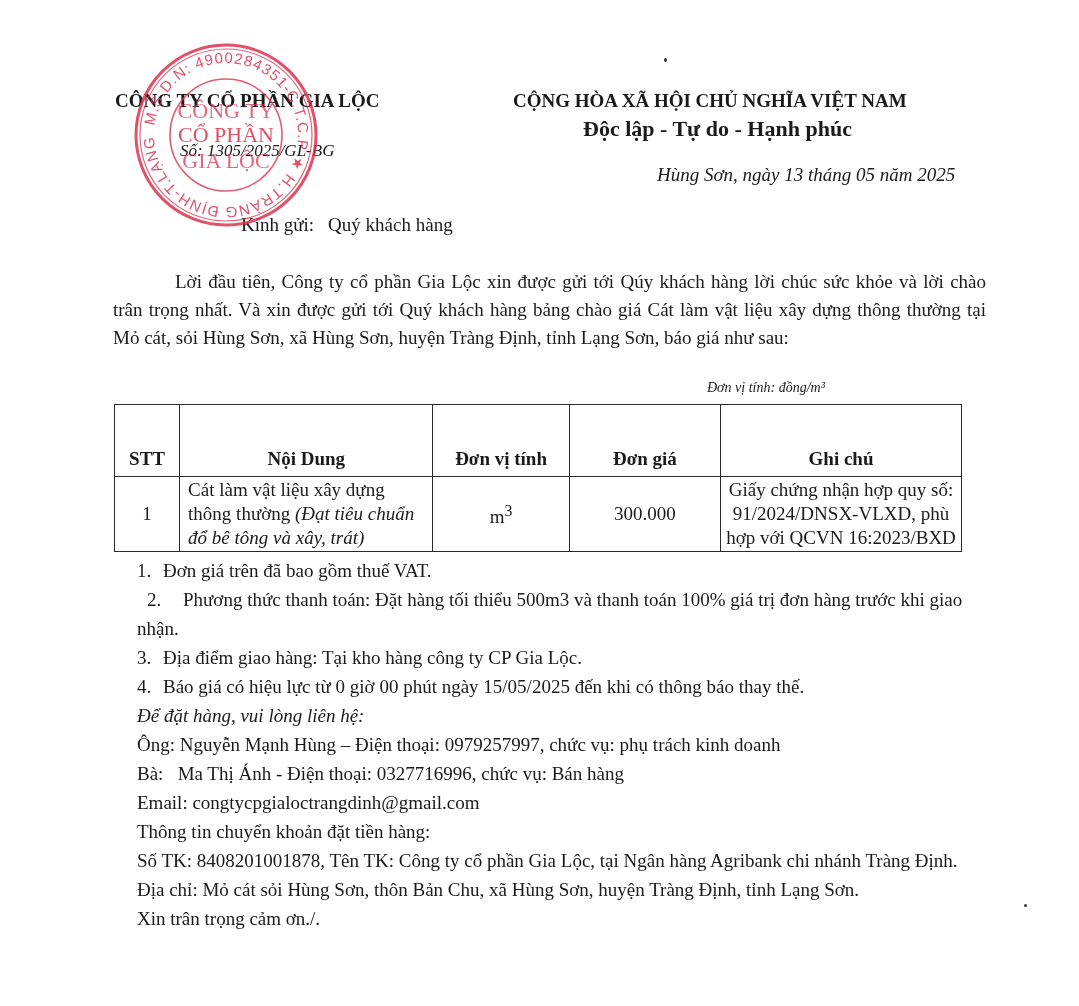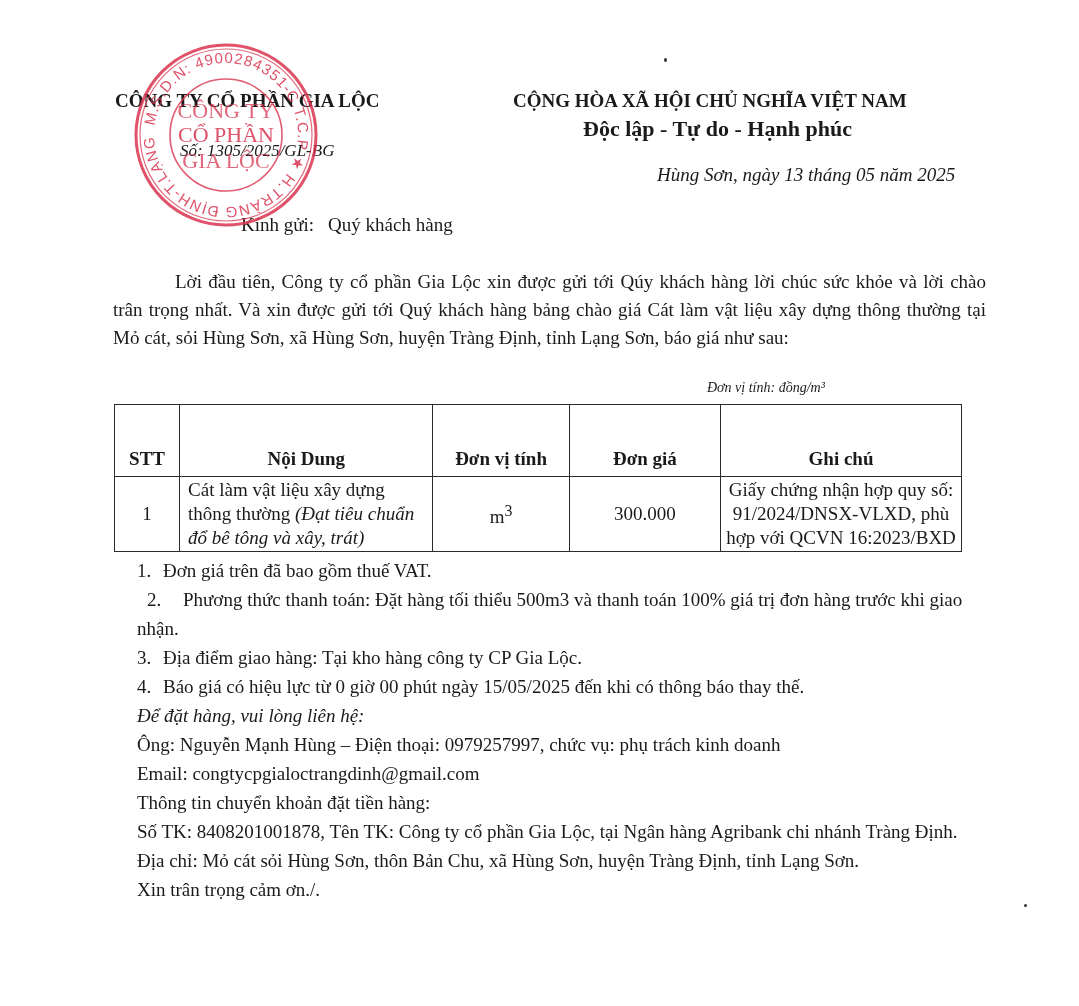--- a/index.html
+++ b/index.html
@@ -142,20 +142,21 @@
   </tbody>
 </table>
 
 <div class="notes">
   <div class="li"><span class="num">1.</span><span>Đơn giá trên đã bao gồm thuế VAT.</span></div>
   <div class="li" style="padding-left:24px;text-indent:0;"><span class="num" style="width:36px;padding-left:10px;">2.</span><span>Phương thức thanh toán: Đặt hàng tối thiểu 500m3 và thanh toán 100% giá trị đơn hàng trước khi giao nhận.</span></div>
   <div class="li"><span class="num">3.</span><span>Địa điểm giao hàng: Tại kho hàng công ty CP Gia Lộc.</span></div>
   <div class="li"><span class="num">4.</span><span>Báo giá có hiệu lực từ 0 giờ 00 phút ngày 15/05/2025 đến khi có thông báo thay thế.</span></div>
   <div class="plain ital">Để đặt hàng, vui lòng liên hệ:</div>
   <div class="plain">Ông: Nguyễn Mạnh Hùng – Điện thoại: 0979257997, chức vụ: phụ trách kinh doanh</div>
+  <div class="plain" style="white-space:pre;">Bà:   Ma Thị Ánh - Điện thoại: 0327716996, chức vụ: Bán hàng</div>
   <div class="plain"><span>Email: </span><a class="email-link">congtycpgialoctrangdinh@gmail.com</a></div>
   <div class="plain">Thông tin chuyển khoản đặt tiền hàng:</div>
   <div style="padding-left:24px;text-indent:0;">Số TK: 8408201001878, Tên TK: Công ty cổ phần Gia Lộc, tại Ngân hàng Agribank chi nhánh Tràng Định.</div>
   <div class="plain">Địa chỉ: Mỏ cát sỏi Hùng Sơn, thôn Bản Chu, xã Hùng Sơn, huyện Tràng Định, tỉnh Lạng Sơn.</div>
   <div class="plain">Xin trân trọng cảm ơn./.</div>
 </div>
 
 <div class="speck" style="left:664px;top:58px;width:3px;height:4px;"></div>
 <div class="speck" style="left:1024px;top:904px;width:3px;height:3px;"></div>
 

